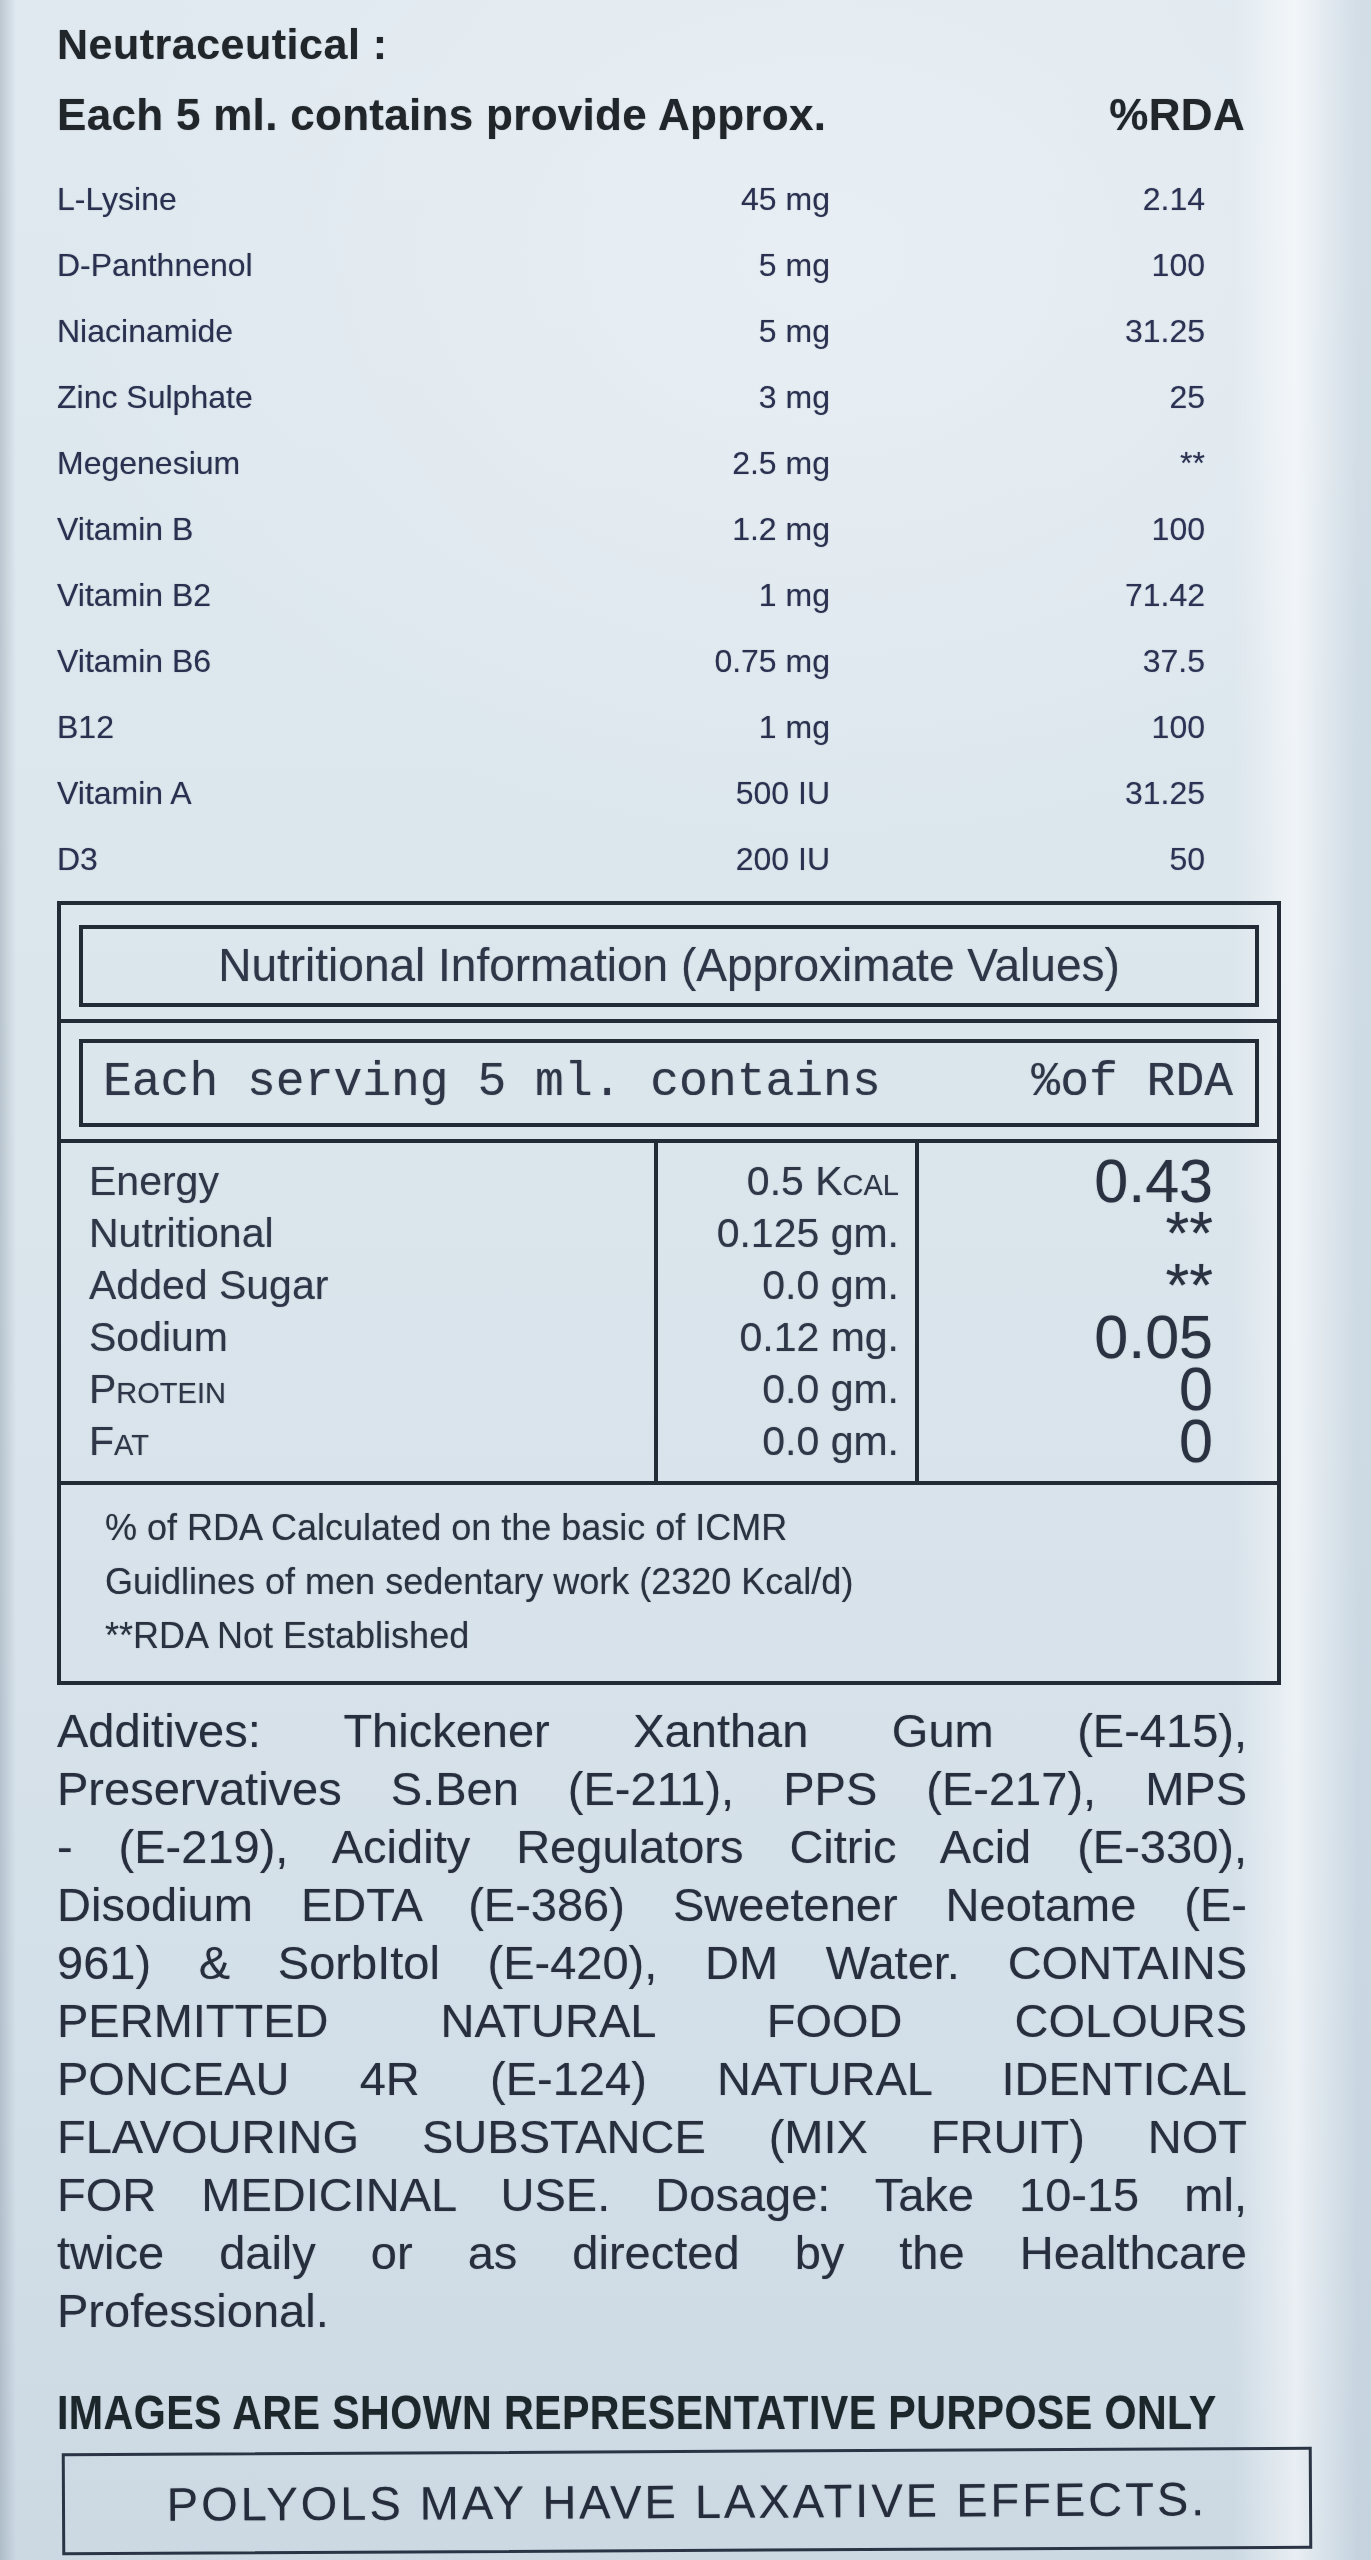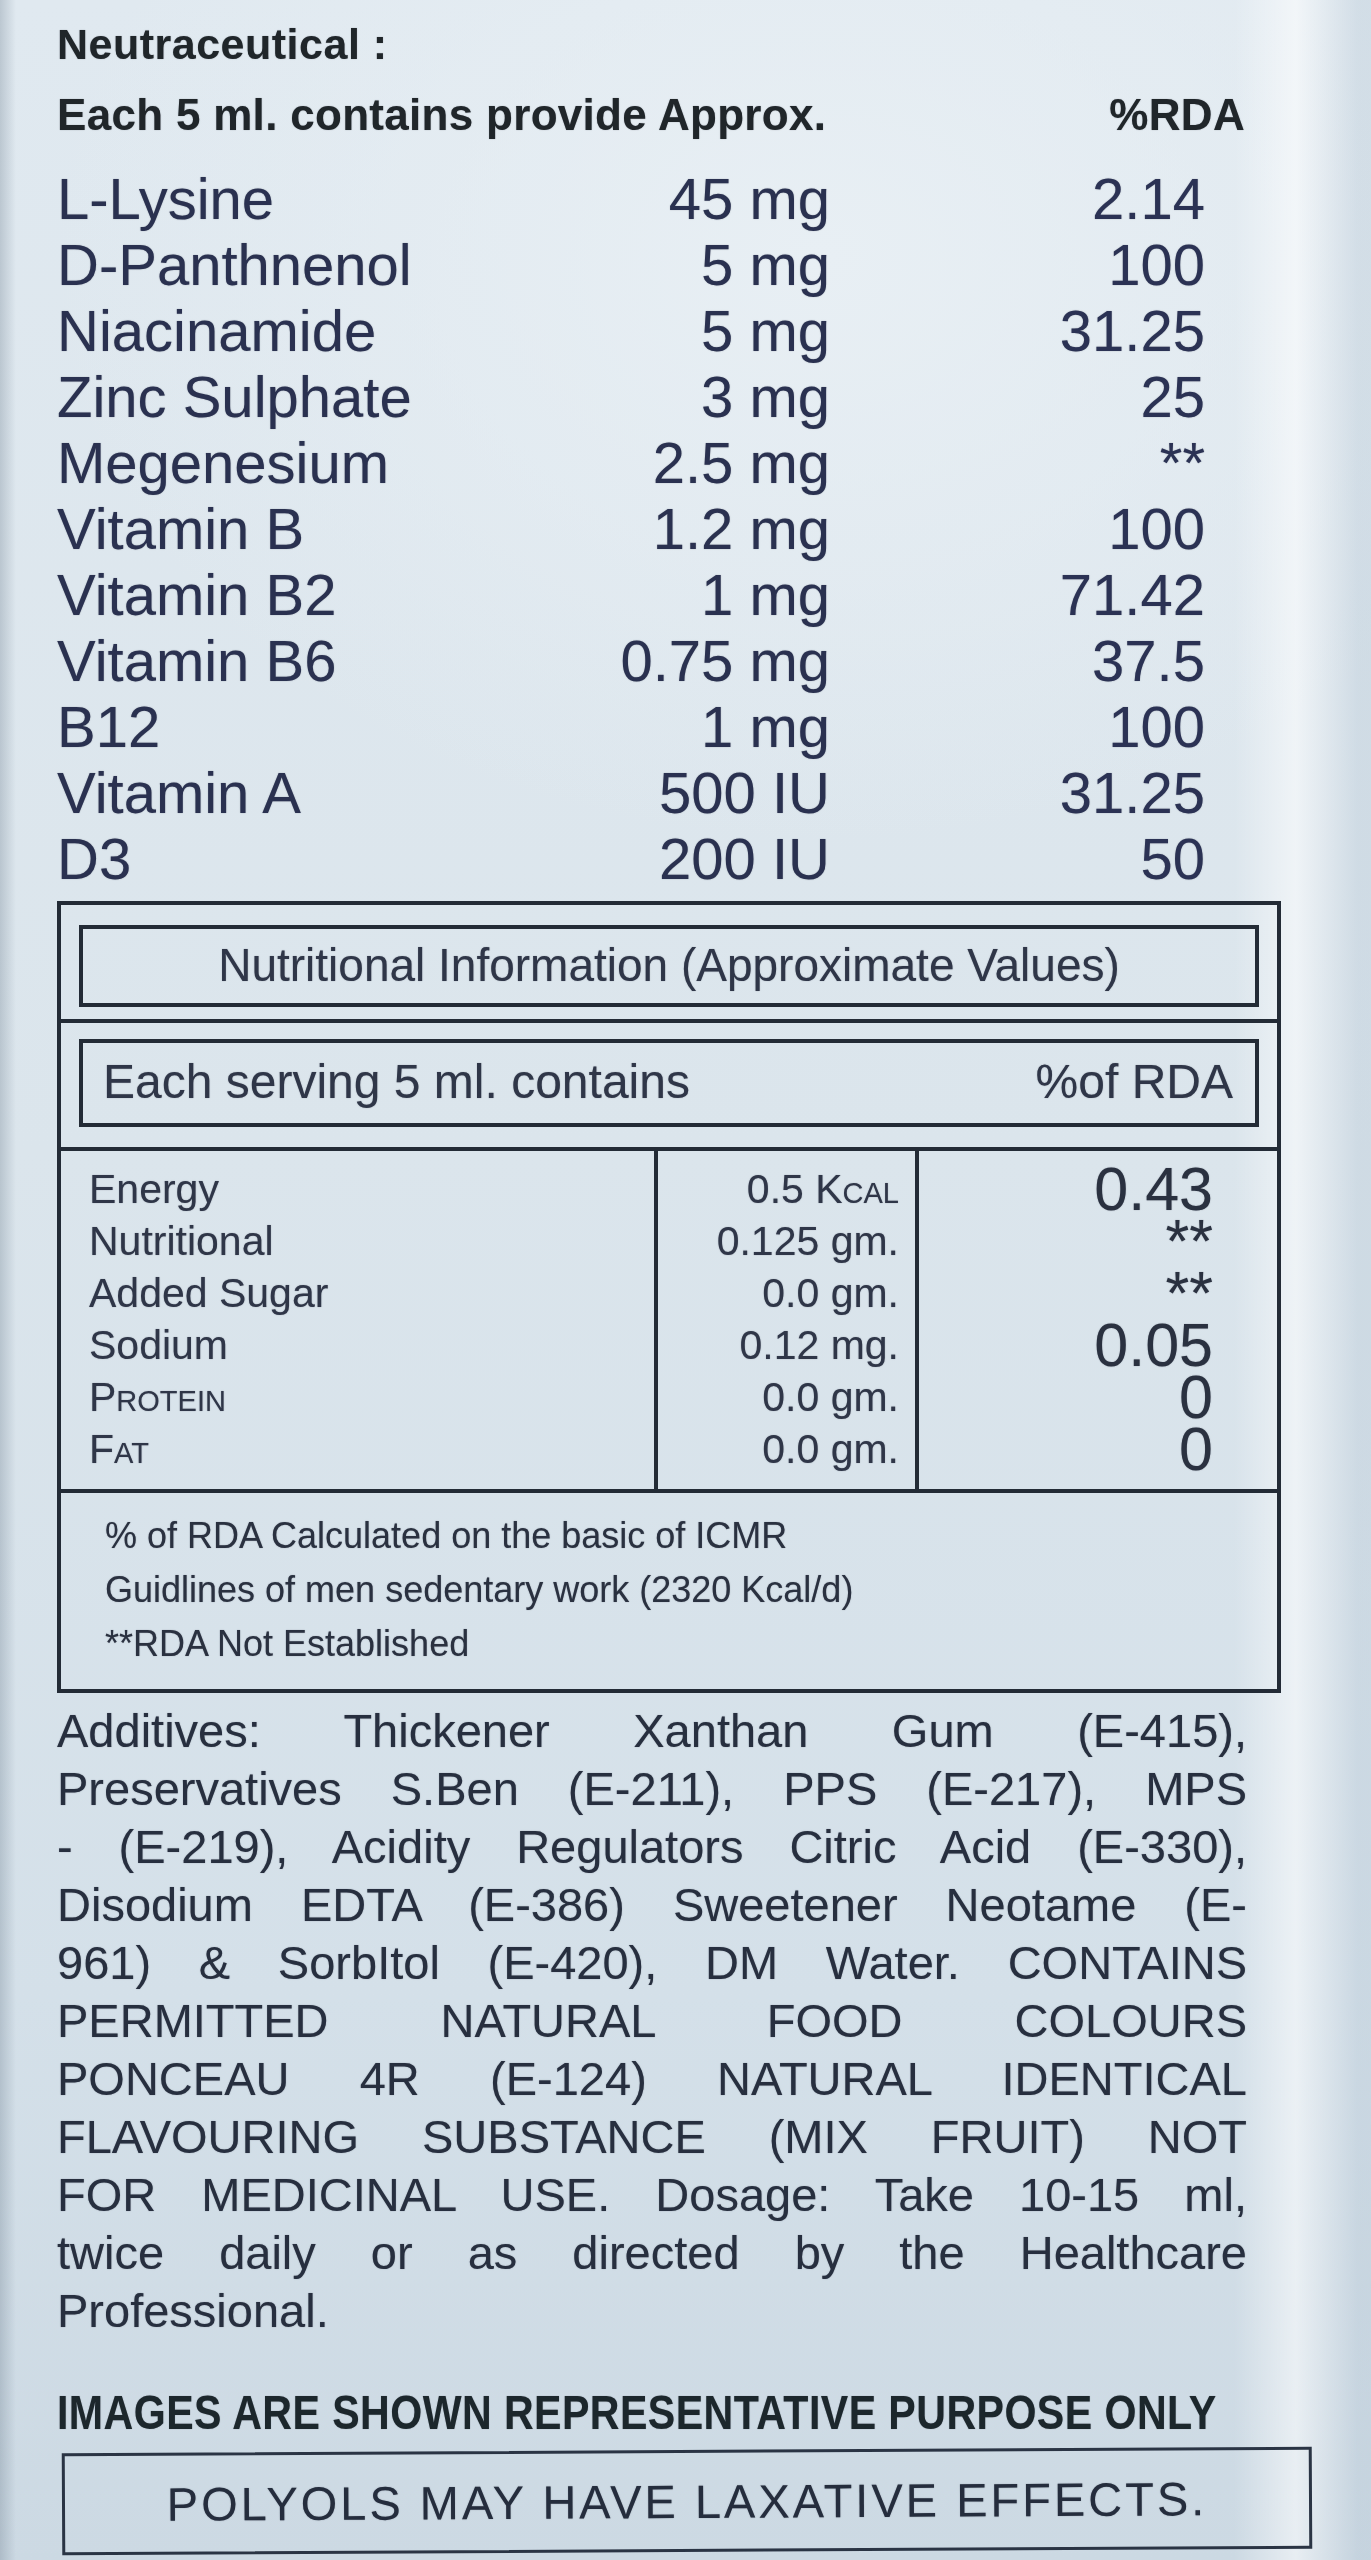--- a/index.html
+++ b/index.html
@@ -12,30 +12,30 @@
       linear-gradient(90deg, rgba(0,0,0,0) 90%, rgba(255,255,255,.55) 94.5%, rgba(188,203,216,.40) 99%),
       radial-gradient(1250px 950px at 60% 10%, #e8eff4 0%, rgba(232,239,244,0) 62%),
       linear-gradient(180deg, #e0e9f0 0%, #dbe5ec 45%, #d4e0e9 78%, #ccd9e3 100%);
     text-shadow:0 0 1.2px rgba(25,32,48,.38);
   }
   
   .cat{position:absolute;left:57px;top:20px;font-size:43px;font-weight:700;color:#20262a;letter-spacing:.5px;}
   .comp-head{position:absolute;left:57px;top:90px;width:1188px;display:flex;justify-content:space-between;
     font-size:44px;font-weight:700;color:#20262a;letter-spacing:.3px;}
   .ing-list{position:absolute;left:57px;top:166px;width:1148px;}
-  .ing-row{display:grid;grid-template-columns:520px 253px 1fr;height:66px;line-height:66px;font-size:58px;}
+  .ing-row{display:grid;grid-template-columns:520px 253px 1fr;height:66px;line-height:66px;font-size:32px;}
   .ing-row .a{text-align:right;}
   .ing-row .r{text-align:right;color:#2b3254;}
   
   .ntable{position:absolute;left:57px;top:901px;width:1180px;border:4px solid #232b36;padding:20px 18px 0 18px;color:#2f3648;}
   .rule{height:4px;background:#232b36;margin:0 -18px;}
   .ntitle-box{border:4px solid #232b36;height:74px;line-height:72px;text-align:center;font-size:46px;margin-bottom:12px;}
   .gap16{height:16px;}
   .nheader-box{border:4px solid #232b36;height:80px;line-height:78px;display:flex;justify-content:space-between;
-    padding:0 22px 0 20px;font-size:48px;margin-bottom:20px;}
+    padding:0 22px 0 20px;font-size:48px;margin-bottom:12px;font-family:Liberation Mono, monospace;}
   .nbody{display:flex;margin:0 -18px;}
   .nbody .col{padding:12px 0 14px 0;}
   .nbody .c1{width:593px;}
   .nbody .c2{width:257px;border-left:4px solid #232b36;border-right:4px solid #232b36;}
   .nbody .c3{flex:1;}
   .ncell{height:52px;line-height:52px;font-size:41px;white-space:nowrap;}
   .c1 .ncell{padding-left:28px;}
   .c2 .ncell{text-align:right;padding-right:16px;}
   .c3 .ncell{text-align:right;padding-right:64px;font-size:61px;color:#2a3140;}
   .sc{font-variant:small-caps;}

